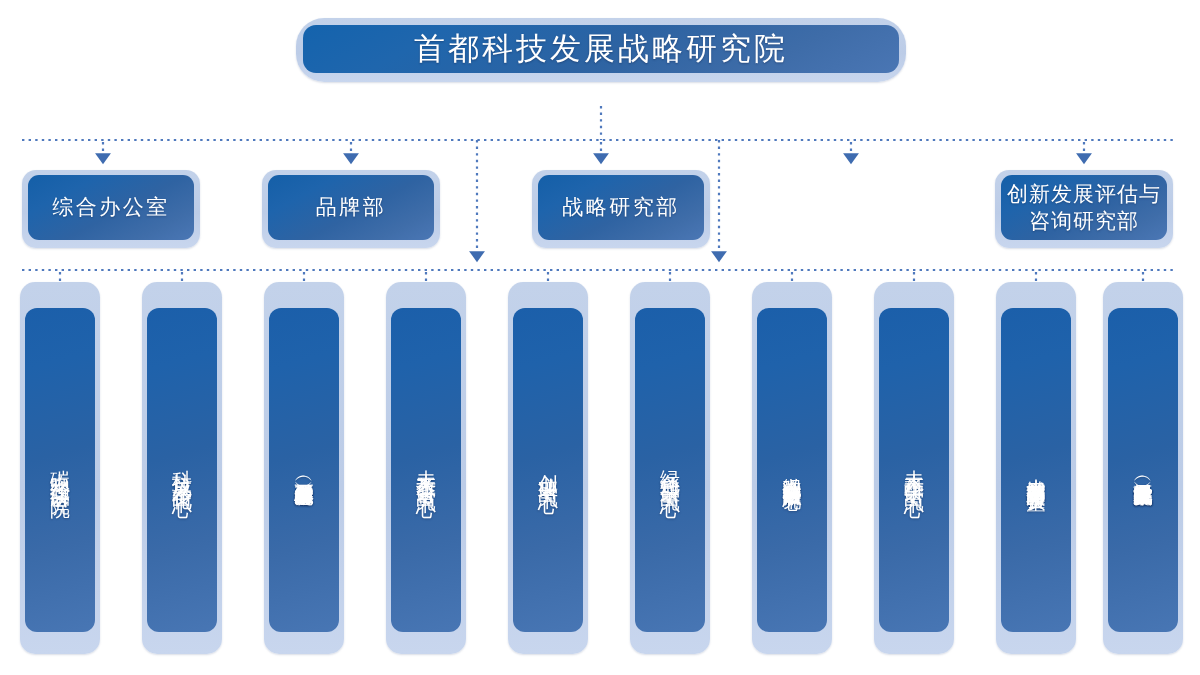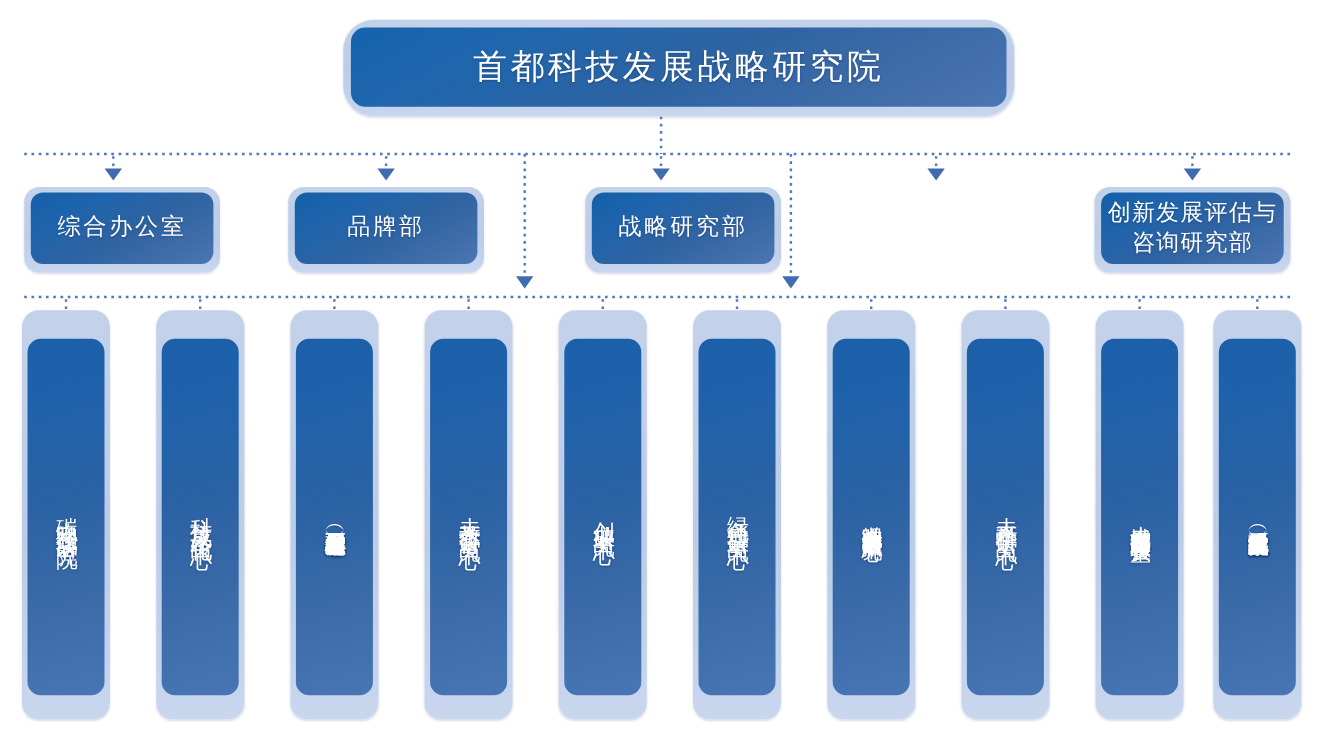--- a/index.html
+++ b/index.html
@@ -43,24 +43,24 @@
     display: flex;
     align-items: center;
     justify-content: center;
     color: #ffffff;
     text-align: center;
     overflow: hidden;
   }
 
   
   #root {
-    left: 312px;
+    left: 296px;
     top: 18px;
     width: 610px;
-    height: 88px;
+    height: 64px;
     border-radius: 28px;
   }
   #root > .inner {
     left: 7px; top: 7px; right: 7px; bottom: 9px;
     border-radius: 13px;
     background: linear-gradient(152deg, #1463ad 0%, #1f66ad 22%, #2d63a2 52%, #3e6ca8 78%, #4a76b4 100%);
     font-size: 31px;
     letter-spacing: 3px;
     text-shadow: 0 1px 2px rgba(20,40,80,.45);
   }

